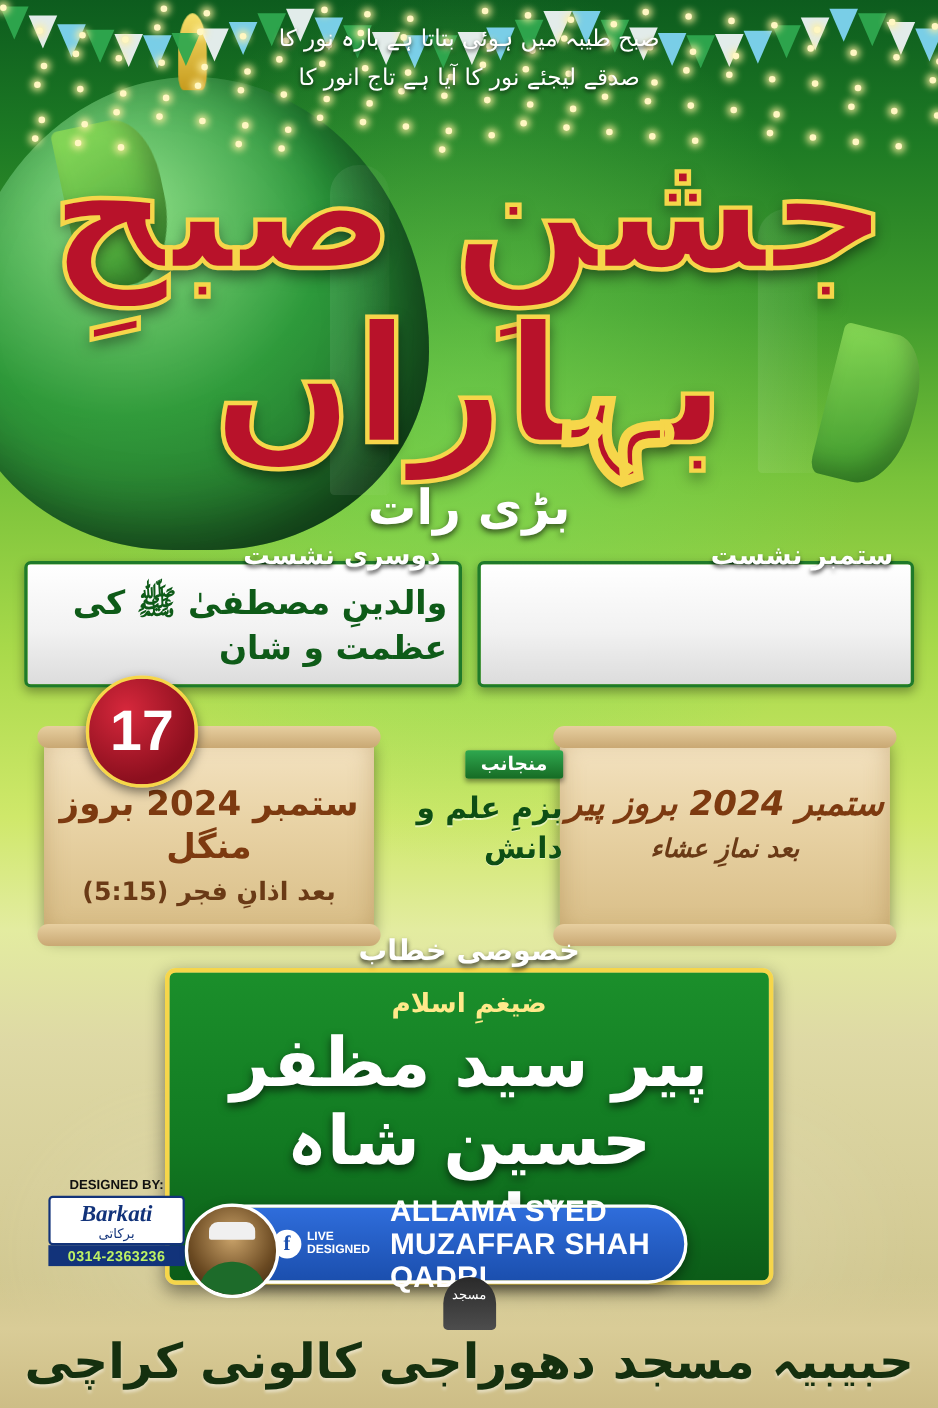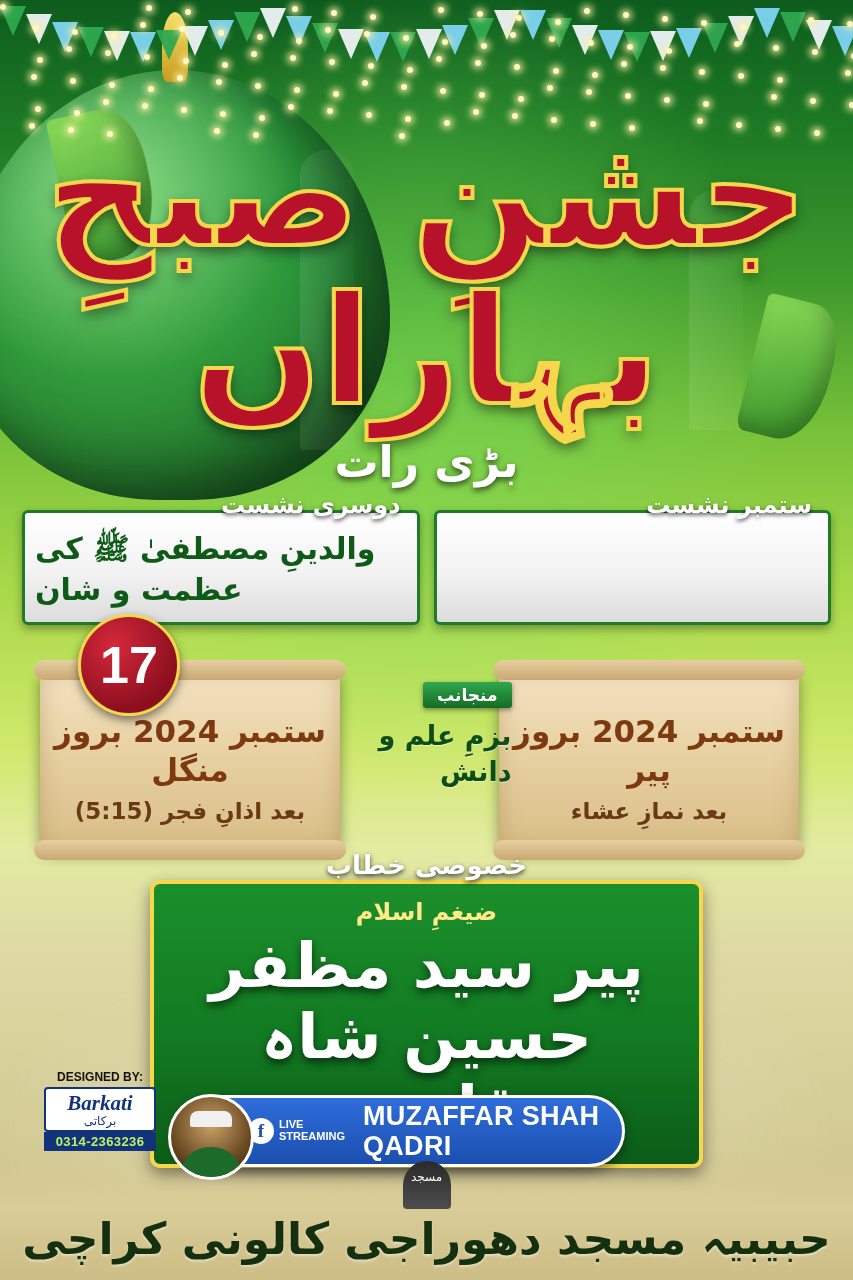--- a/index.html
+++ b/index.html
@@ -171,21 +171,21 @@
     justify-content: space-between;
     gap: 14px;
   }
   .session {
     position: relative;
     flex: 1 1 0;
     background: linear-gradient(180deg, #ffffff 0%, #f2f2f2 55%, #dcdcdc 100%);
     border: 3px solid #1f7a2a;
     border-radius: 6px;
     padding: 16px 10px 12px;
-    text-align: left;
+    text-align: right;
     direction: rtl;
     box-shadow: 0 4px 10px rgba(0,0,0,0.35);
   }
   .session-label {
     position: absolute;
     top: -22px;
     right: 16px;
     font-family: "DejaVu Sans", sans-serif;
     font-size: 24px;
     font-weight: bold;
@@ -213,21 +213,21 @@
     width: 300px;
     height: 180px;
     background: linear-gradient(180deg, #f4e3c2 0%, #e8d2a4 45%, #d8bd86 100%);
     border-radius: 10px;
     box-shadow: 0 5px 14px rgba(0,0,0,0.4), inset 0 0 22px rgba(150,110,50,0.35);
     direction: rtl;
     text-align: center;
     padding-top: 42px;
     box-sizing: border-box;
   }
-  .scroll.right { right: 14px; }
+  .scroll.right { right: 4px; font-style: italic; }
   .scroll.left { left: 0; }
   .scroll:before, .scroll:after {
     content: "";
     position: absolute;
     left: -6px; right: -6px;
     height: 20px;
     background: linear-gradient(180deg, #e7cfa0, #c9a873);
     border-radius: 10px;
   }
   .scroll:before { top: -10px; }
@@ -415,21 +415,21 @@
     text-align: left;
     letter-spacing: .3px;
     font-family: "Liberation Sans", sans-serif;
   }
 
   
   .designer {
     position: absolute;
     left: 44px;
     top: 1070px;
-    width: 112px;
+    width: 124px;
     text-align: center;
     color: #111;
   }
   .designer .dz-label {
     font-size: 12px;
     font-weight: bold;
     color: #111;
   }
   .designer .dz-logo {
     margin-top: 3px;
@@ -644,20 +644,24 @@
       <div class="bulb" style="left: 362px; top: 80px;"></div>
       <div class="bulb" style="left: 399px; top: 133px;"></div>
       <div class="bulb" style="left: 436px; top: 56px;"></div>
       <div class="bulb" style="left: 473px; top: 109px;"></div>
       <div class="bulb" style="left: 510px; top: 32px;"></div>
       <div class="bulb" style="left: 547px; top: 85px;"></div>
       <div class="bulb" style="left: 584px; top: 8px;"></div>
       <div class="bulb" style="left: 621px; top: 61px;"></div>
     </div>
 
+  <div class="couplet">
+    <div>صبح طیبہ میں ہوئی بتاتا ہے بارہ نور کا</div>
+    <div>صدقے لیجئے نور کا آیا ہے تاج انور کا</div>
+  </div>
 
   <div class="title-wrap">
     <div class="title-main">جشنِ صبحِ بہاراں</div>
     <div class="title-sub">بڑی رات</div>
   </div>
 
   <div class="sessions">
     <div class="session">
       <div class="session-label">ستمبر نشست</div>
     </div>
@@ -702,24 +706,25 @@
 
   <div class="live-strip">
     <div class="avatar">
       <div class="cap"></div>
       <div class="body"></div>
     </div>
     <div class="fb-badge">
       <div class="fb-circle">f</div>
       <div class="live-text">
         <div>LIVE</div>
-        <div>STREAMING</div>
+        <div>DESIGNED</div>
       </div>
     </div>
     <div class="live-name">
+      <div>ALLAMA SYED</div>
       <div>MUZAFFAR SHAH QADRI</div>
     </div>
   </div>
 
   <div class="footer">
     <div class="footer-logo">مسجد</div>
     <div class="footer-name">
       <span>حبیبیہ مسجد</span>
       <span>دھوراجی کالونی کراچی</span>
     </div>

